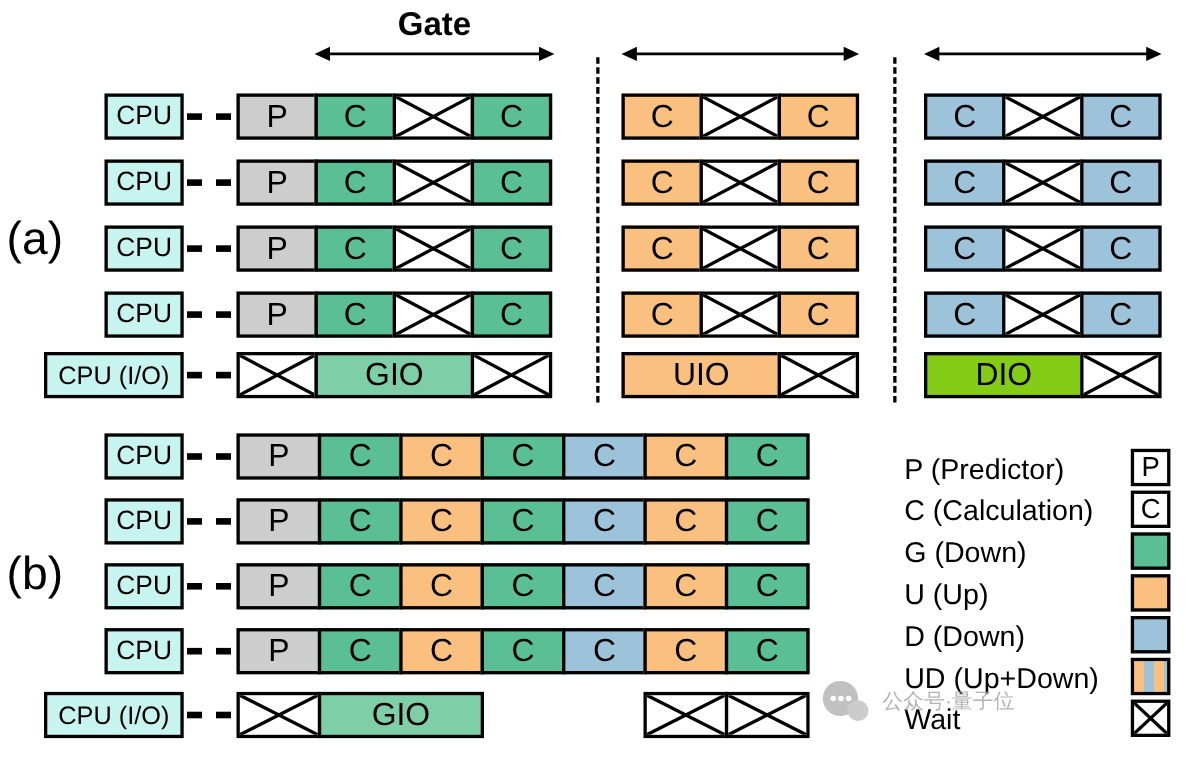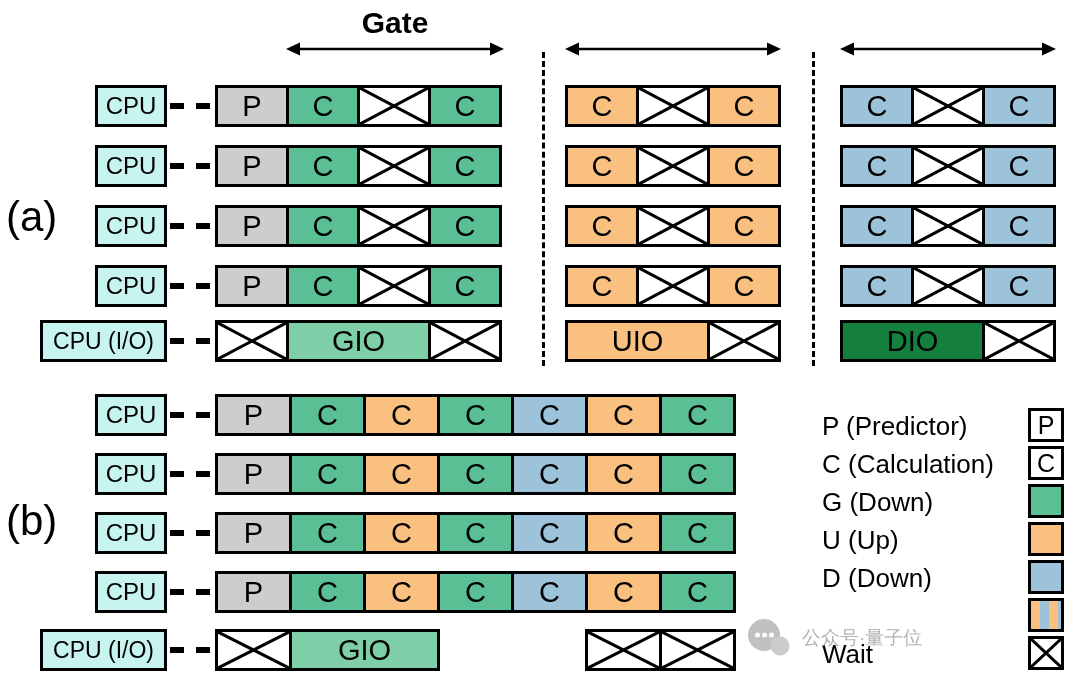--- a/index.html
+++ b/index.html
@@ -208,21 +208,21 @@
         <line x1="100" y1="0" x2="0" y2="100" stroke="#000" stroke-width="3" vector-effect="non-scaling-stroke"></line>
       </svg>
     </div>
     <div class="cell" style="left: 565px; top: 320px; width: 145px; height: 42px; background: rgb(249, 192, 127);">UIO</div>
     <div class="cell" style="left: 707px; top: 320px; width: 74px; height: 42px;">
       <svg viewBox="0 0 100 100" preserveAspectRatio="none">
         <line x1="0" y1="0" x2="100" y2="100" stroke="#000" stroke-width="3" vector-effect="non-scaling-stroke"></line>
         <line x1="100" y1="0" x2="0" y2="100" stroke="#000" stroke-width="3" vector-effect="non-scaling-stroke"></line>
       </svg>
     </div>
-    <div class="cell" style="left: 840px; top: 320px; width: 145px; height: 42px; background: #15803d;">DIO</div>
+    <div class="cell" style="left: 840px; top: 320px; width: 145px; height: 42px; background: #84cc16;">DIO</div>
     <div class="cell" style="left: 982px; top: 320px; width: 74px; height: 42px;">
       <svg viewBox="0 0 100 100" preserveAspectRatio="none">
         <line x1="0" y1="0" x2="100" y2="100" stroke="#000" stroke-width="3" vector-effect="non-scaling-stroke"></line>
         <line x1="100" y1="0" x2="0" y2="100" stroke="#000" stroke-width="3" vector-effect="non-scaling-stroke"></line>
       </svg>
     </div>
     <div class="hdr" style="left: 286px; top: 8px; width: 218px;">Gate</div>
     <div class="arrow" style="left: 286px; top: 40px; width: 218px; height: 18px;"><svg width="218" height="18" viewBox="0 0 218 18">
         <line x1="10" y1="9" x2="208" y2="9" stroke="#000" stroke-width="2.6"></line>
         <polygon points="0,9 14,2.5 14,15.5" fill="#000"></polygon>
@@ -300,20 +300,21 @@
     <div class="legend-label" style="left: 822px; top: 412px;">P (Predictor)</div>
     <div class="legend-swatch" style="left: 1028px; top: 408px;">P</div>
     <div class="legend-label" style="left: 822px; top: 450px;">C (Calculation)</div>
     <div class="legend-swatch" style="left: 1028px; top: 446px;">C</div>
     <div class="legend-label" style="left: 822px; top: 488px;">G (Down)</div>
     <div class="legend-swatch" style="left: 1028px; top: 484px; background: rgb(90, 191, 148);"></div>
     <div class="legend-label" style="left: 822px; top: 526px;">U (Up)</div>
     <div class="legend-swatch" style="left: 1028px; top: 522px; background: rgb(249, 192, 127);"></div>
     <div class="legend-label" style="left: 822px; top: 564px;">D (Down)</div>
     <div class="legend-swatch" style="left: 1028px; top: 560px; background: rgb(156, 195, 218);"></div>
+    <div class="legend-label" style="left: 822px; top: 602px;">UD (Up+Down)</div>
     <div class="legend-swatch striped" style="left: 1028px; top: 598px;"></div>
     <div class="legend-label" style="left: 822px; top: 640px;">Wait</div>
     <div class="legend-swatch" style="left: 1028px; top: 636px;">
       <svg viewBox="0 0 100 100" preserveAspectRatio="none">
         <line x1="0" y1="0" x2="100" y2="100" stroke="#000" stroke-width="3" vector-effect="non-scaling-stroke"></line>
         <line x1="100" y1="0" x2="0" y2="100" stroke="#000" stroke-width="3" vector-effect="non-scaling-stroke"></line>
       </svg>
     </div>
   </div>
 

